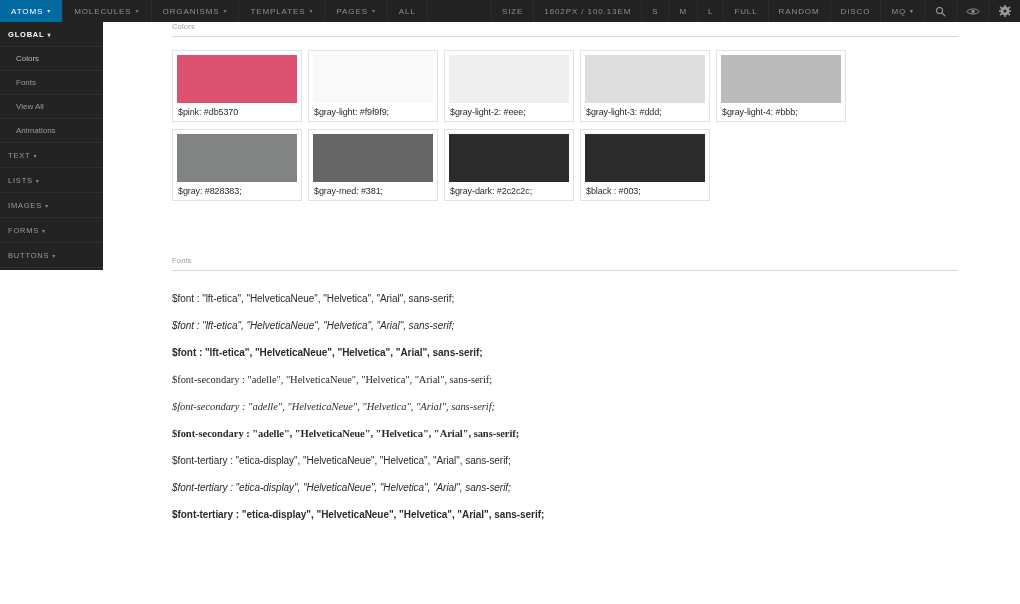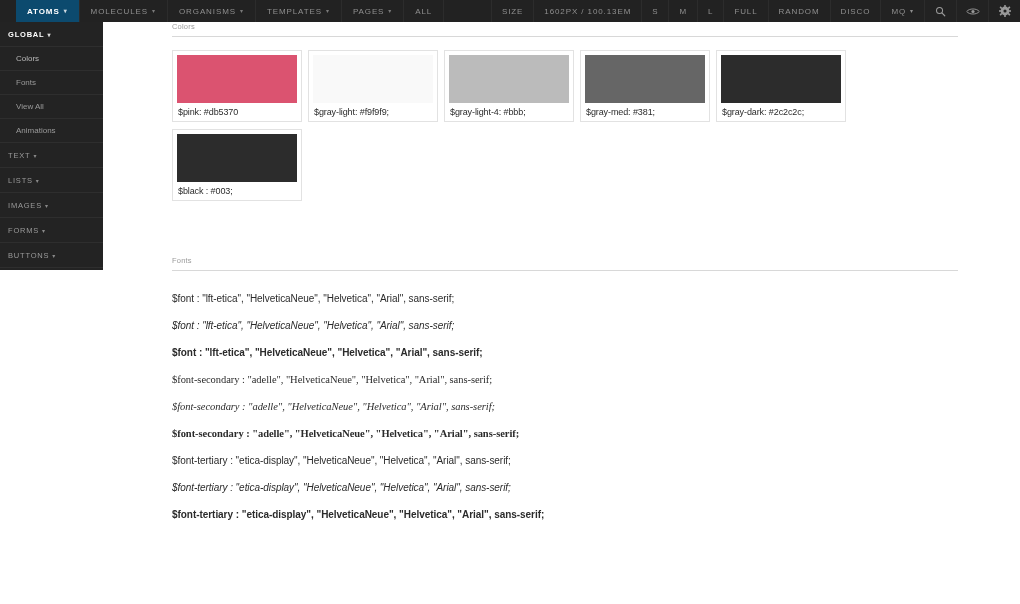--- a/index.html
+++ b/index.html
@@ -29,24 +29,23 @@
     padding: 0 11px;
     font-size: 8px;
     letter-spacing: 0.9px;
     color: #8f8f8f;
     text-transform: uppercase;
     white-space: nowrap;
     border-right: 1px solid #2c2c2c;
     cursor: pointer;
   }
   .tab.active {
-    background: #0c4a6e;
+    background: #0369a1;
     color: #ffffff;
-    font-weight: bold;
-    margin-left: 16px;
+    font-weight: normal;
   }
   .tab .caret {
     margin-left: 4px;
     font-size: 6px;
     line-height: 1;
     opacity: .8;
   }
 
   #topbar-spacer { flex: 1 1 auto; border-right: none; }
 
@@ -299,22 +298,34 @@
     <div class="swatch-grid" id="swatch-grid">
         <div class="swatch-card">
           <div class="swatch-chip" style="background: rgb(219, 83, 112);"></div>
           <div class="swatch-caption">$pink: #db5370</div>
         </div>
         <div class="swatch-card">
           <div class="swatch-chip" style="background: rgb(249, 249, 249);"></div>
           <div class="swatch-caption">$gray-light: #f9f9f9;</div>
         </div>
         <div class="swatch-card">
+          <div class="swatch-chip" style="background: rgb(238, 238, 238);"></div>
+          <div class="swatch-caption">$gray-light-2: #eee;</div>
+        </div>
+        <div class="swatch-card">
+          <div class="swatch-chip" style="background: rgb(221, 221, 221);"></div>
+          <div class="swatch-caption">$gray-light-3: #ddd;</div>
+        </div>
+        <div class="swatch-card">
           <div class="swatch-chip" style="background: rgb(187, 187, 187);"></div>
           <div class="swatch-caption">$gray-light-4: #bbb;</div>
+        </div>
+        <div class="swatch-card">
+          <div class="swatch-chip" style="background: rgb(130, 131, 131);"></div>
+          <div class="swatch-caption">$gray: #828383;</div>
         </div>
         <div class="swatch-card">
           <div class="swatch-chip" style="background: rgb(102, 102, 102);"></div>
           <div class="swatch-caption">$gray-med: #381;</div>
         </div>
         <div class="swatch-card">
           <div class="swatch-chip" style="background: rgb(44, 44, 44);"></div>
           <div class="swatch-caption">$gray-dark: #2c2c2c;</div>
         </div>
         <div class="swatch-card">

